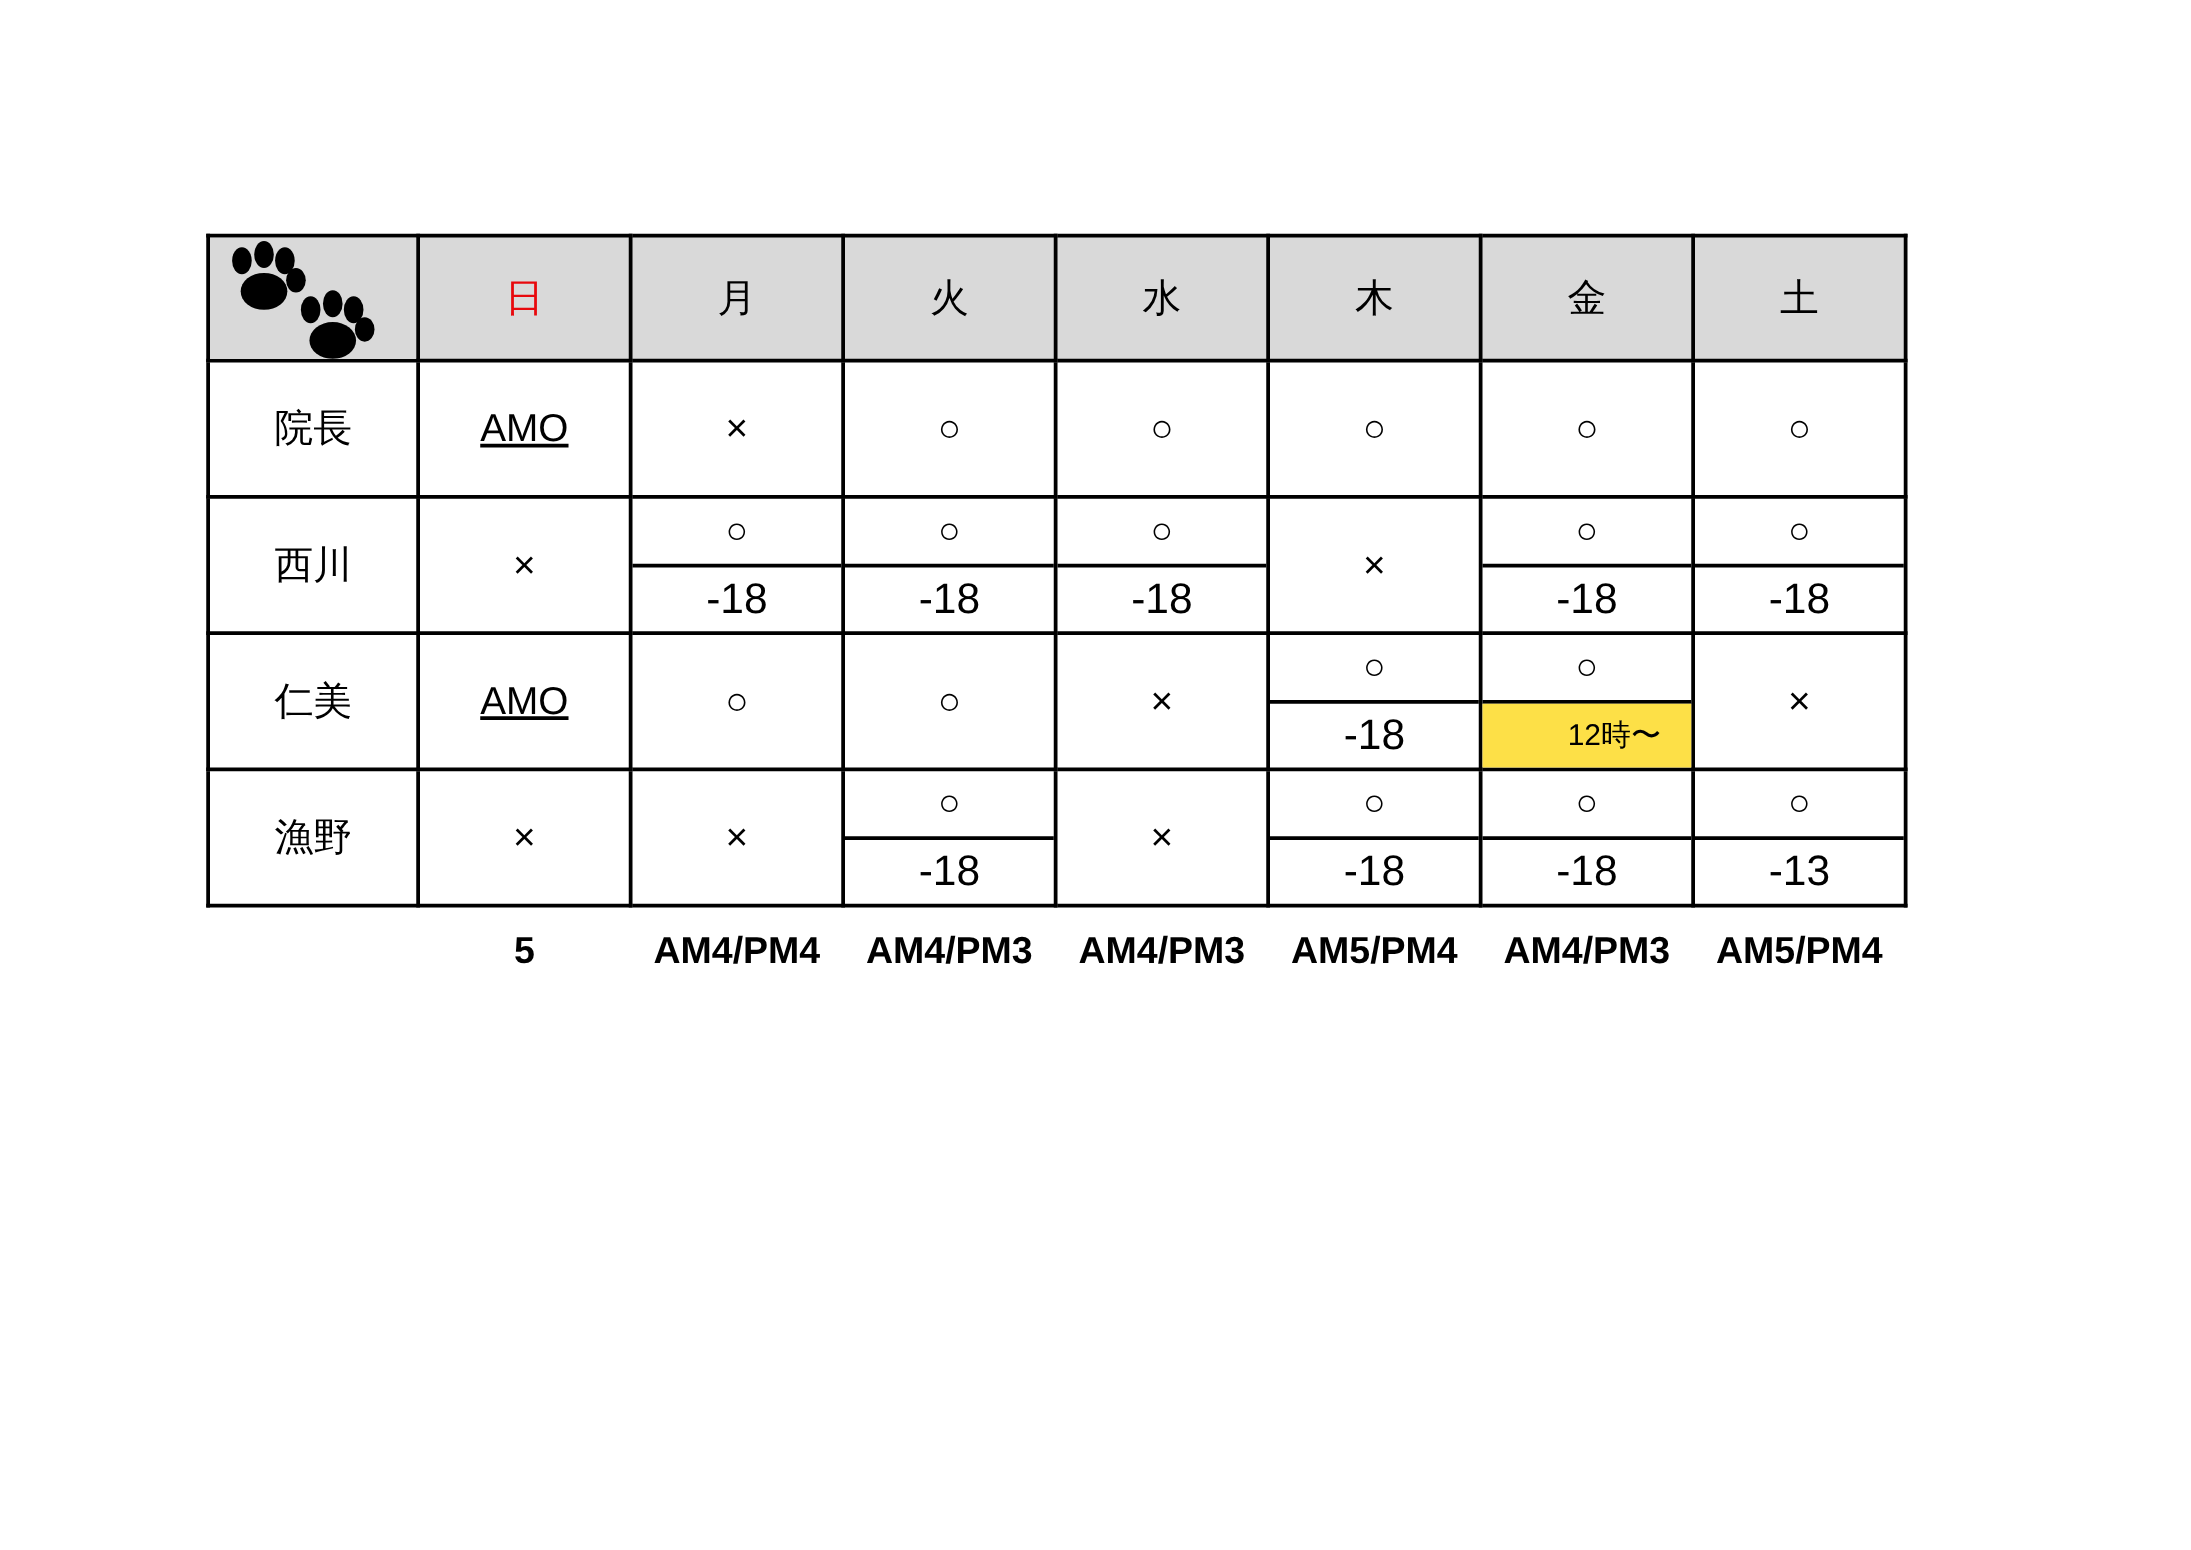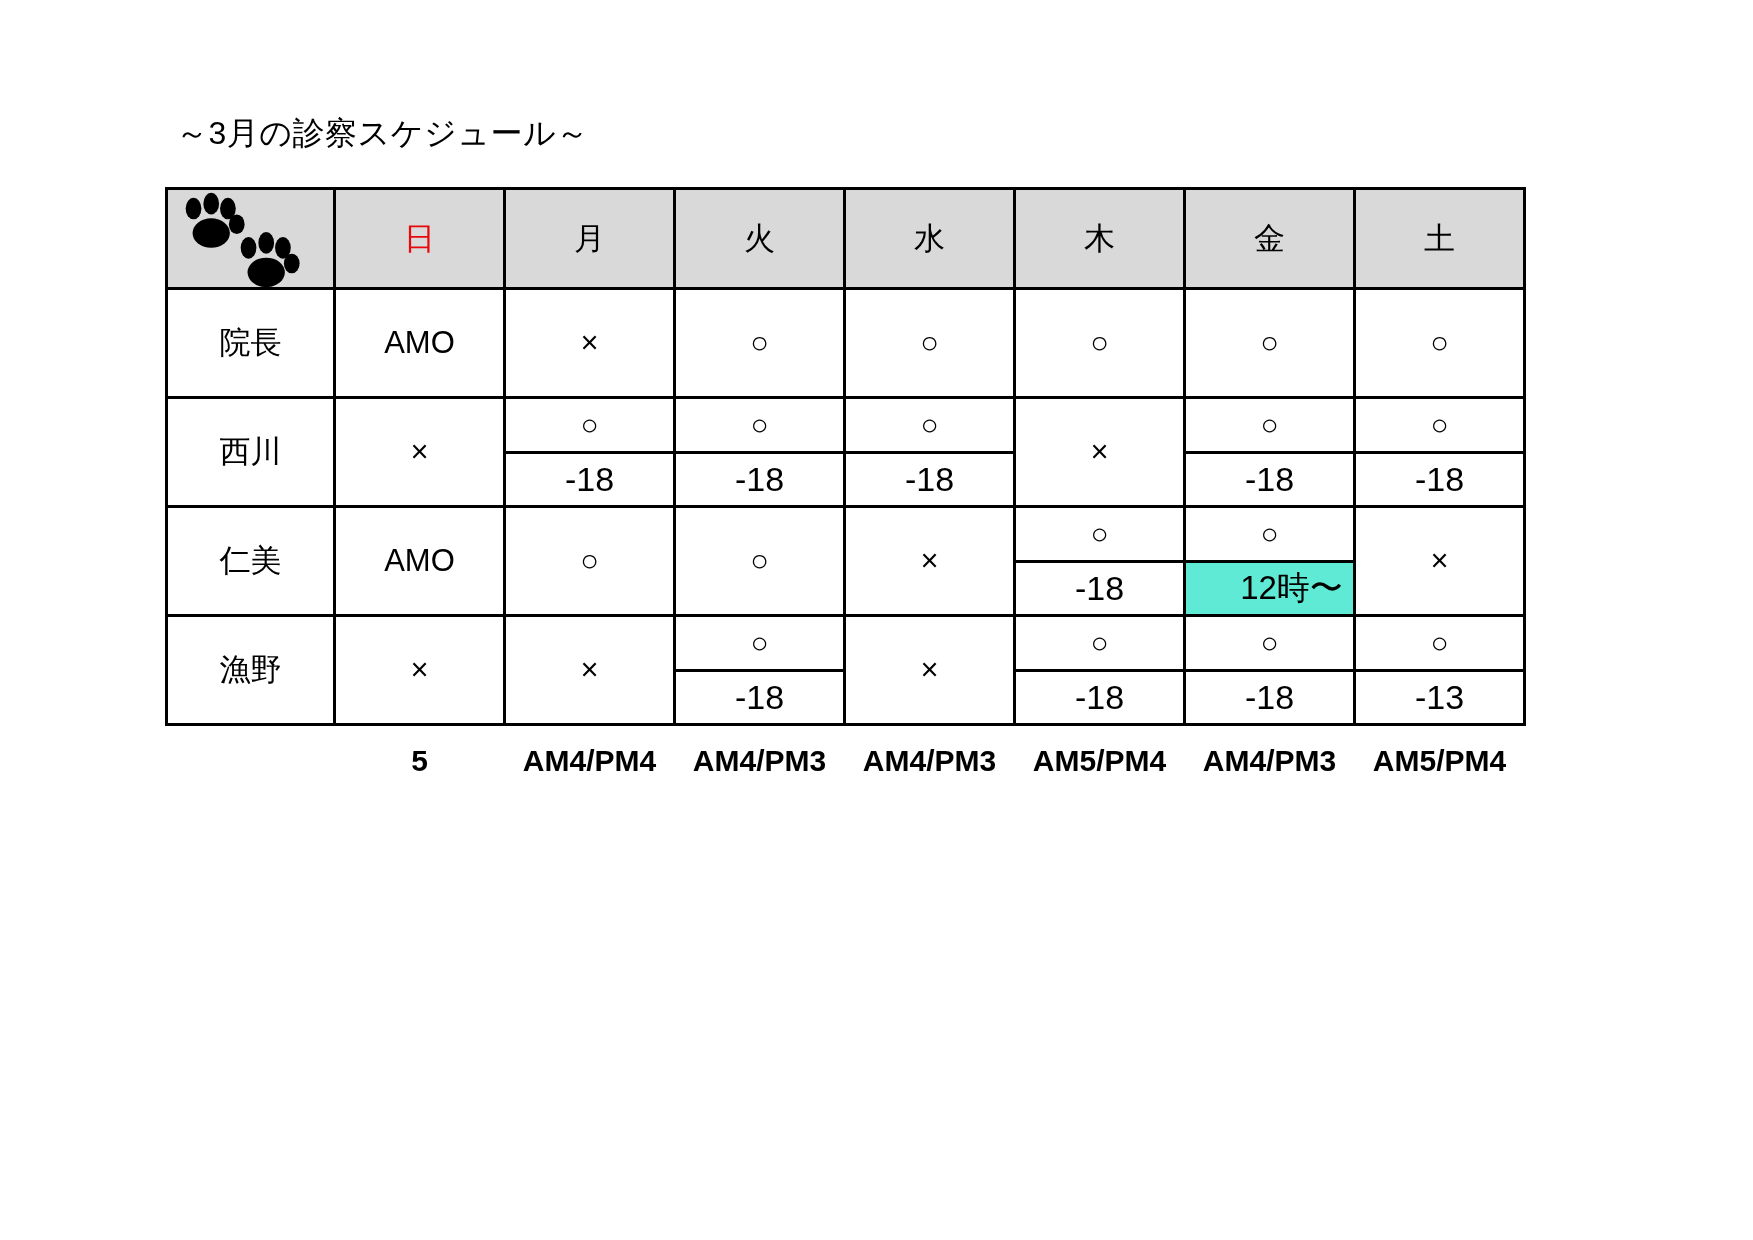--- a/index.html
+++ b/index.html
@@ -63,21 +63,21 @@
     background: #d9d9d9;
   }
   td.sun-head {
     background: #f7c9ec;
     color: #e8080c;
   }
   
   tr.body-row td { height: 106px; }
 
   td.name-cell { font-size: 32px; }
-  td.sun-cell  { background: #f7c9ec; }
+  td.sun-cell  { background: #f7c9ec; text-decoration: underline; }
   td.green     { background: #a9dfa0; }
   td.mark      { font-size: 30px; }
 
   
   .split {
     display: flex;
     flex-direction: column;
     height: 100%;
     width: 100%;
   }
@@ -90,22 +90,22 @@
     font-size: 30px;
   }
   .split .bot {
     flex: 1 1 50%;
     display: flex;
     align-items: center;
     justify-content: center;
     font-size: 34px;
   }
   .split .bot.blue {
-    background: #5eead4;
-    font-size: 33px;
+    background: #fde047;
+    font-size: 24px;
     padding-left: 44px;
   }
   td.has-split { padding: 0; }
 
   
   tr.total-row td {
     border: none;
     height: 70px;
     font-size: 30px;
     font-weight: bold;
@@ -119,21 +119,20 @@
     height: 100%;
     left: 0;
     top: 0;
   }
 </style>
 </head>
 <body>
 
 <div class="page">
 
-  <div class="title">～3月の診察スケジュール～</div>
 
   <table class="schedule">
     <colgroup>
       <col class="c-name">
       <col class="c-day">
         <col class="c-day">
         <col class="c-day">
         <col class="c-day">
       <col class="c-day">
         <col class="c-day">

